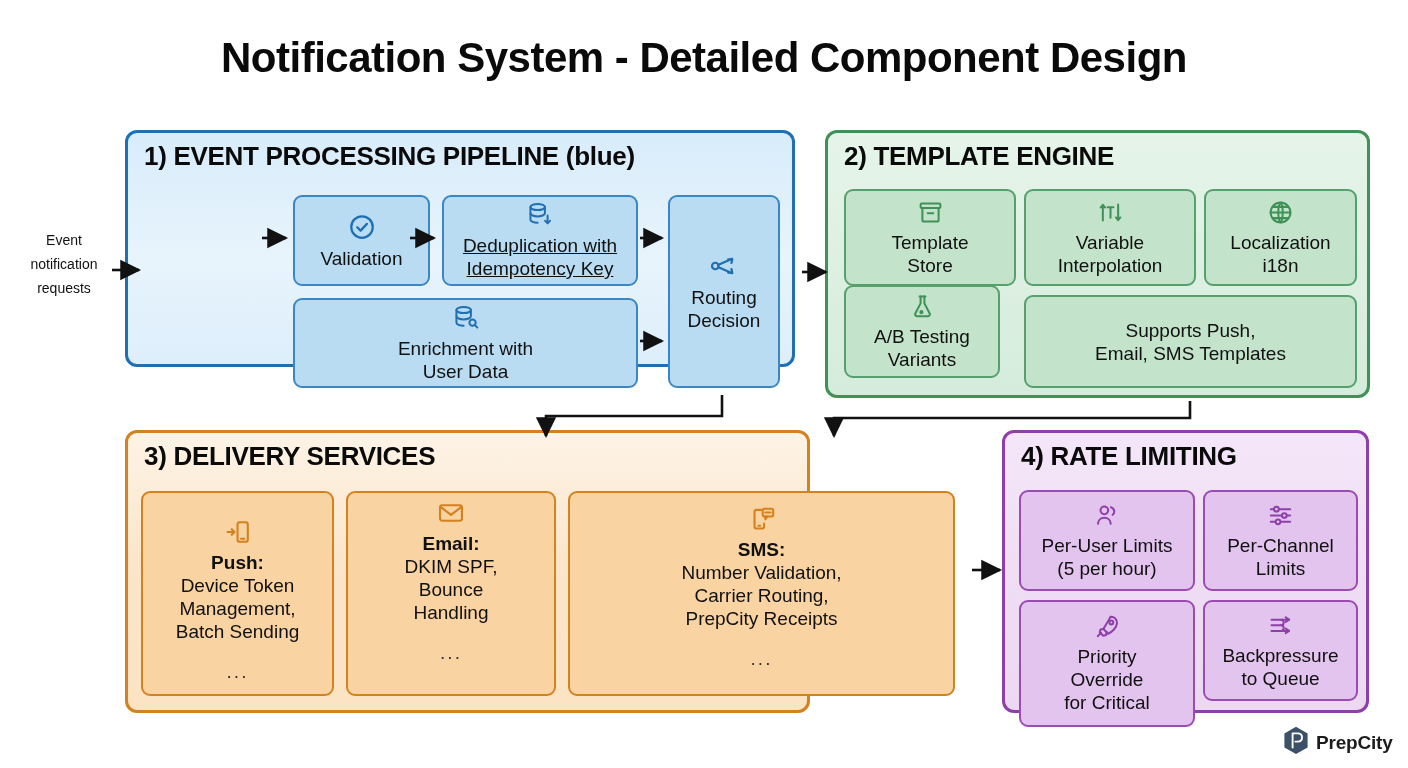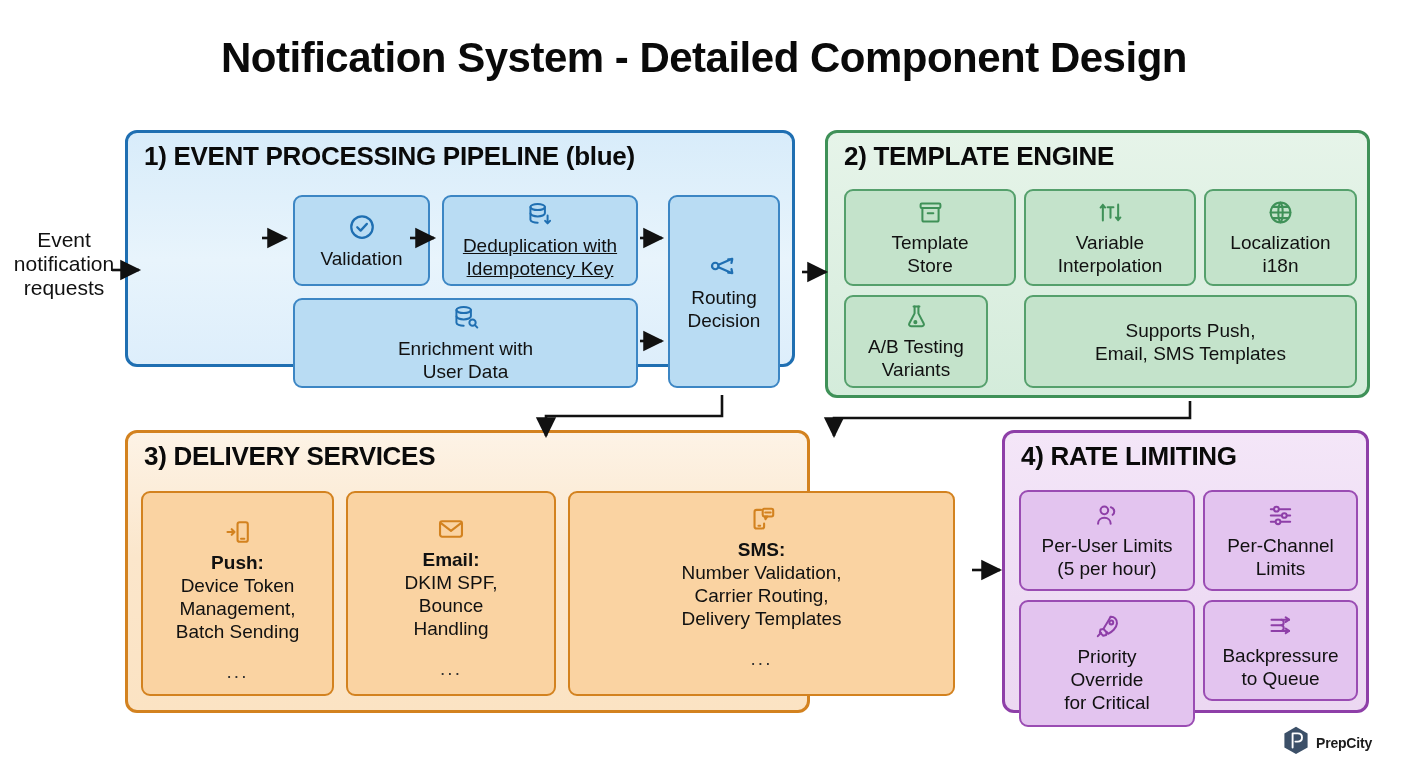--- a/index.html
+++ b/index.html
@@ -13,21 +13,21 @@
   
   .page-title{
     position:absolute;left:0;top:34px;width:1408px;text-align:center;
     font-size:42px;font-weight:bold;letter-spacing:-0.5px;color:#0a0a0a;
     white-space:nowrap;
   }
 
   
   .entry-label{
     position:absolute;left:8px;top:228px;width:112px;text-align:center;
-    font-size:21px;line-height:24px;color:#111;
+    font-size:14px;line-height:24px;color:#111;
   }
 
   
   .group{position:absolute;border-radius:12px;box-sizing:border-box;}
   .group-title{
     position:absolute;left:16px;top:8px;font-size:26px;font-weight:bold;
     color:#0a0a0a;white-space:nowrap;letter-spacing:-0.3px;
   }
 
   
@@ -63,21 +63,21 @@
   .n-orange{background:#fad3a2;border:2px solid #d3821f;}
   .n-purple{background:#e3c4ef;border:2px solid #9a4cb3;}
 
   .dots{font-size:19px;color:#333;margin-top:18px;letter-spacing:2px;}
 
   
   .conn{position:absolute;left:0;top:0;width:1408px;height:768px;pointer-events:none;}
 
   
   .brand{position:absolute;left:1283px;top:726px;display:flex;align-items:center;gap:7px;}
-  .brand-name{font-size:14px;font-weight:bold;color:#1c1c1c;letter-spacing:-0.2px;}
+  .brand-name{font-size:19px;font-weight:bold;color:#1c1c1c;letter-spacing:-0.2px;}
 </style>
 </head>
 <body>
 
 <div id="stage">
 
   <div class="page-title">Notification System - Detailed Component Design</div>
 
   <div class="entry-label">
     <div>Event</div>
@@ -184,21 +184,21 @@
           <path d="M3.2 12h17.6M12 3.2c2.6 2.6 2.6 15 0 17.6M12 3.2c-2.6 2.6-2.6 15 0 17.6"></path>
           <path d="M5.2 7h13.6M5.2 17h13.6"></path>
         </svg>
       </span>
       <span class="nlabel">
         <span>Localization</span><br>
         <span>i18n</span>
       </span>
     </div>
 
-    <div class="node n-green" style="left:16px;top:162px;width:144px;height:93px;">
+    <div class="node n-green" style="left:16px;top:152px;width:156px;height:93px;">
       <span class="nicon">
         <svg width="27" height="27" viewBox="0 0 24 24" fill="none" stroke="#3f9158" stroke-width="1.8" stroke-linecap="round" stroke-linejoin="round">
           <path d="M9.4 3.2h5.2"></path>
           <path d="M10.3 3.2v6L5.6 18.2c-.6 1.1.2 2.5 1.5 2.5h9.8c1.3 0 2.1-1.4 1.5-2.5L13.7 9.2v-6"></path>
           <circle cx="11" cy="17" r="0.9" fill="#3f9158"></circle>
         </svg>
       </span>
       <span class="nlabel">
         <span>A/B Testing</span><br>
         <span>Variants</span>
@@ -226,21 +226,21 @@
       </span>
       <span class="nlabel">
         <b>Push:</b><br>
         <span>Device Token</span><br>
         <span>Management,</span><br>
         <span>Batch Sending</span>
       </span>
       <span class="dots">...</span>
     </div>
 
-    <div class="node n-orange" style="left:218px;top:58px;width:210px;height:205px;justify-content:flex-start;padding-top:22px;">
+    <div class="node n-orange" style="left:218px;top:58px;width:210px;height:205px;justify-content:flex-start;padding-top:6px;">
       <span class="nicon">
         <svg width="28" height="28" viewBox="0 0 24 24" fill="none" stroke="#d3821f" stroke-width="1.8" stroke-linecap="round" stroke-linejoin="round">
           <rect x="2.6" y="5.4" width="18.8" height="13.2" rx="1.8"></rect>
           <path d="M3.4 7l8.6 6.6L20.6 7"></path>
         </svg>
       </span>
       <span class="nlabel">
         <b>Email:</b><br>
         <span>DKIM SPF,</span><br>
         <span>Bounce</span><br>
@@ -256,21 +256,21 @@
           <path d="M9 17.8h1.4"></path>
           <rect x="12.6" y="3.2" width="9" height="6.6" rx="1.4"></rect>
           <path d="M15 12.2l-.6-2.4h2.2z"></path>
           <path d="M14.8 6.4h4.6"></path>
         </svg>
       </span>
       <span class="nlabel">
         <b>SMS:</b><br>
         <span>Number Validation,</span><br>
         <span>Carrier Routing,</span><br>
-        <span>Delivery Templates</span>
+        <span>PrepCity Receipts</span>
       </span>
       <span class="dots">...</span>
     </div>
   </div>
 
   <div class="group g-purple" style="left:1002px;top:430px;width:367px;height:283px;">
     <div class="group-title">4) RATE LIMITING</div>
 
     <div class="node n-purple" style="left:14px;top:57px;width:176px;height:101px;">
       <span class="nicon">

